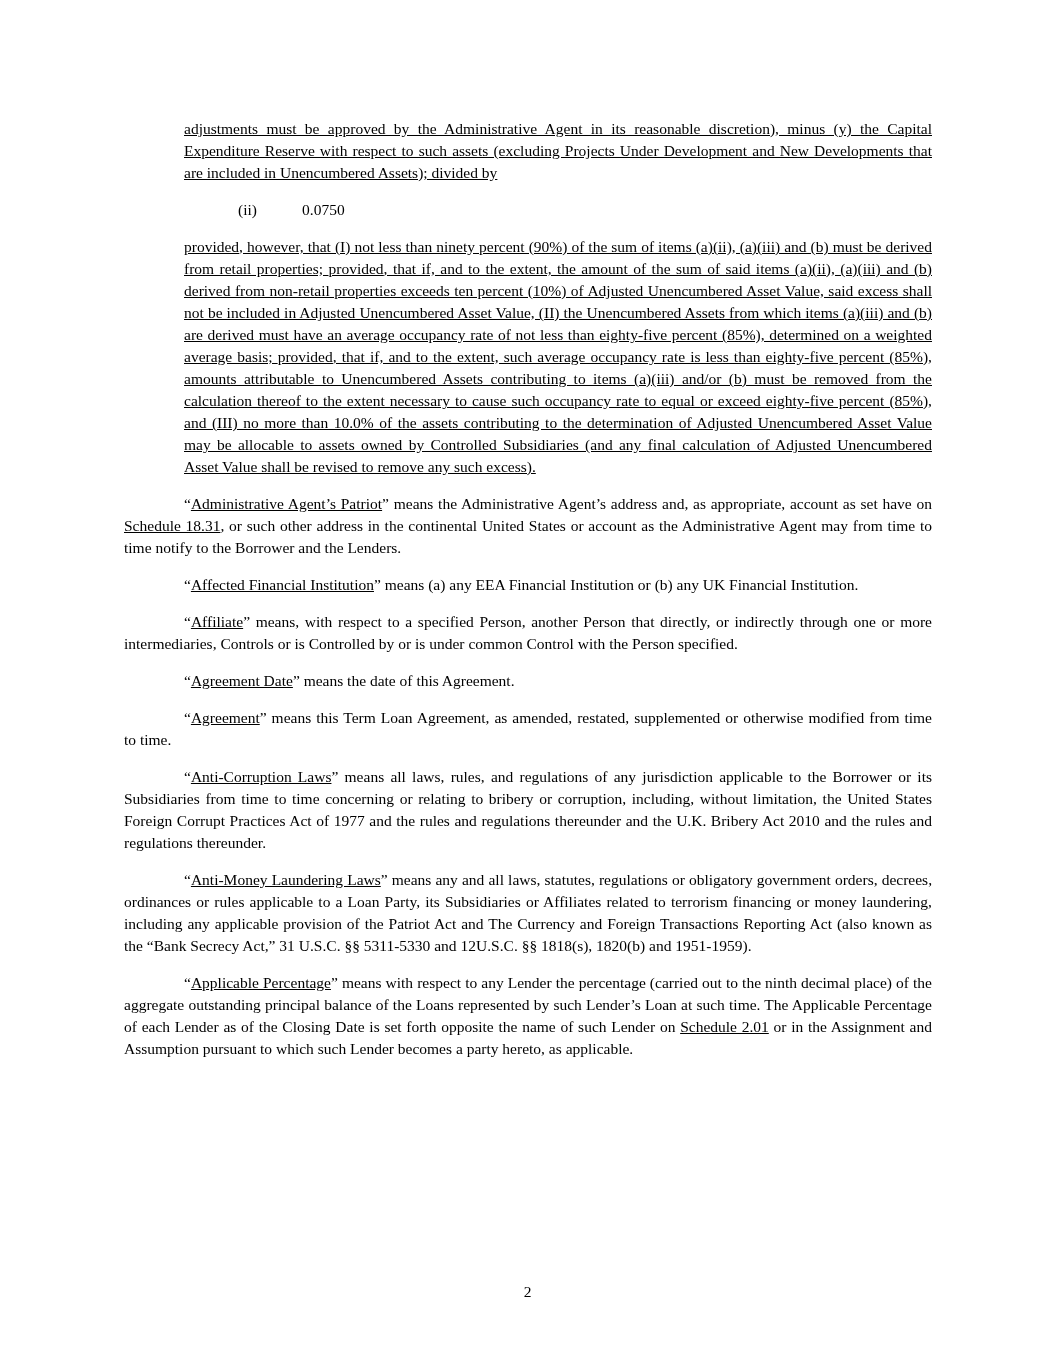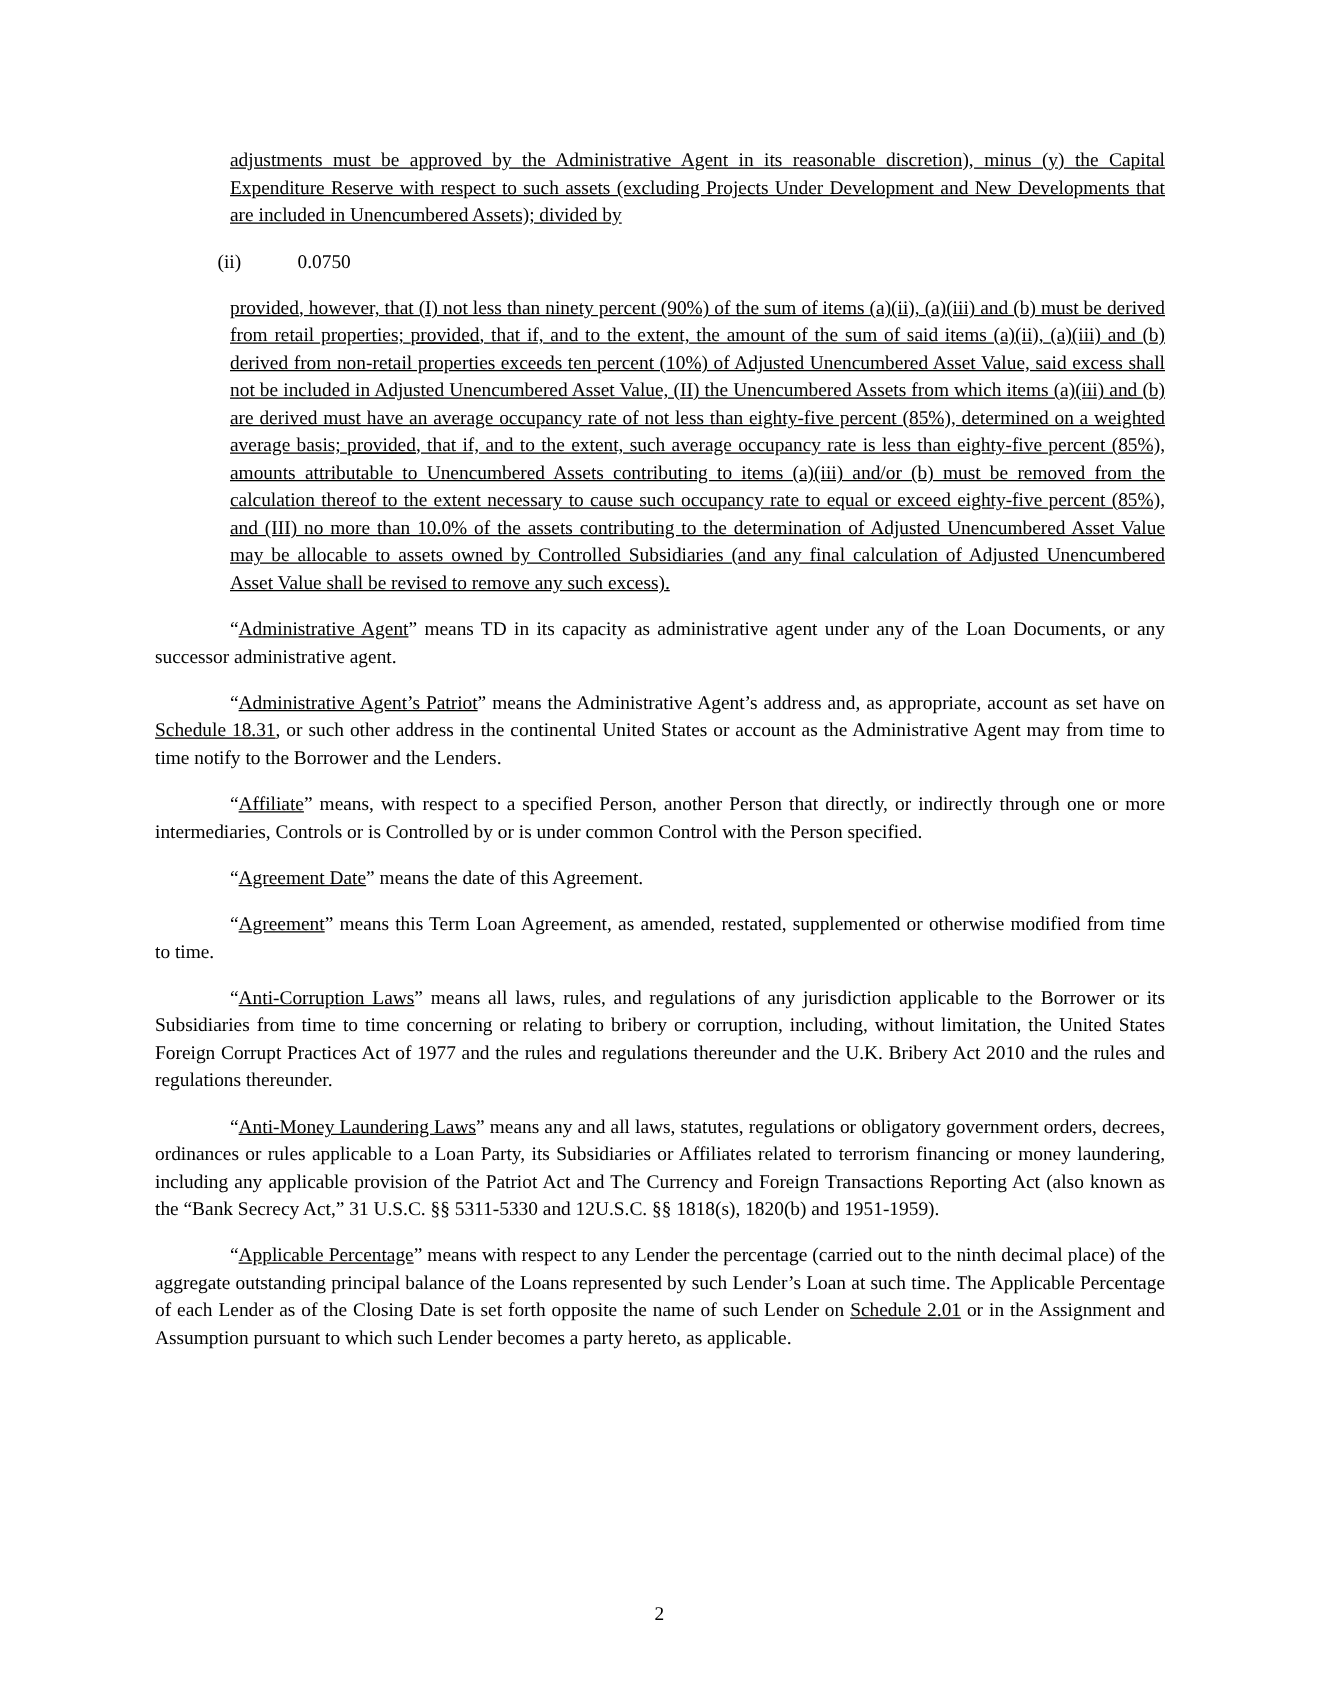--- a/index.html
+++ b/index.html
@@ -23,21 +23,21 @@
   p {
     margin: 0 0 15px 0;
     text-align: justify;
     text-justify: inter-word;
   }
   p.block-indent {
     margin-left: 60px;
     text-decoration: underline;
   }
   p.item-line {
-    margin-left: 50px;
+    margin-left: 114px;
     text-align: left;
   }
   p.item-line .item-label {
     display: inline-block;
     min-width: 64px;
   }
   p.def {
     text-indent: 60px;
   }
   .u { text-decoration: underline; }
@@ -56,25 +56,25 @@
   <div class="content">
 
     <p class="block-indent"><span>adjustments must be approved by the Administrative Agent in its reasonable discretion), minus (y) the Capital Expenditure Reserve with respect to such assets (excluding Projects Under Development and New Developments that are included in Unencumbered Assets); divided by</span></p>
 
     <p class="item-line">
       <span class="item-label">(ii)</span><span>0.0750</span>
     </p>
 
     <p class="block-indent"><span class="u">provided</span><span>, however, that (I) not less than ninety percent (90%) of the sum of items (a)(ii), (a)(iii) and (b) must be derived from retail properties; </span><span class="u">provided</span><span>, that if, and to the extent, the amount of the sum of said items (a)(ii), (a)(iii) and (b) derived from non-retail properties exceeds ten percent (10%) of Adjusted Unencumbered Asset Value, said excess shall not be included in Adjusted Unencumbered Asset Value, (II) the Unencumbered Assets from which items (a)(iii) and (b) are derived must have an average occupancy rate of not less than eighty-five percent (85%), determined on a weighted average basis; </span><span class="u">provided</span><span>, that if, and to the extent, such average occupancy rate is less than eighty-five percent (85%), amounts attributable to Unencumbered Assets contributing to items (a)(iii) and/or (b) must be removed from the calculation thereof to the extent necessary to cause such occupancy rate to equal or exceed eighty-five percent (85%), and (III) no more than 10.0% of the assets contributing to the determination of Adjusted Unencumbered Asset Value may be allocable to assets owned by Controlled Subsidiaries (and any final calculation of Adjusted Unencumbered Asset Value shall be revised to remove any such excess).</span></p>
 
-    <p class="def"><span>“</span><span class="u">Administrative Agent</span><span>” means TD in its capacity as administrative agent under any of the Loan Documents, or any successor administrative agent.</span></p>
 
     <p class="def"><span>“</span><span class="u">Administrative Agent’s Patriot</span><span>” means the Administrative Agent’s address and, as appropriate, account as set have on </span><span class="u">Schedule 18.31</span><span>, or such other address in the continental United States or account as the Administrative Agent may from time to time notify to the Borrower and the Lenders.</span></p>
 
 
+    <p class="def"><span>“</span><span class="u">Affected Financial Institution</span><span>” means (a) any EEA Financial Institution or (b) any UK Financial Institution.</span></p>
 
     <p class="def"><span>“</span><span class="u">Affiliate</span><span>” means, with respect to a specified Person, another Person that directly, or indirectly through one or more intermediaries, Controls or is Controlled by or is under common Control with the Person specified.</span></p>
 
     <p class="def"><span>“</span><span class="u">Agreement Date</span><span>” means the date of this Agreement.</span></p>
 
     <p class="def"><span> “</span><span class="u">Agreement</span><span>” means this Term Loan Agreement, as amended, restated, supplemented or otherwise modified from time to time.</span></p>
 
     <p class="def"><span>“</span><span class="u">Anti-Corruption Laws</span><span>” means all laws, rules, and regulations of any jurisdiction applicable to the Borrower or its Subsidiaries from time to time concerning or relating to bribery or corruption, including, without limitation, the United States Foreign Corrupt Practices Act of 1977 and the rules and regulations thereunder and the U.K. Bribery Act 2010 and the rules and regulations thereunder.</span></p>
 
     <p class="def"><span>“</span><span class="u">Anti-Money Laundering Laws</span><span>” means any and all laws, statutes, regulations or obligatory government orders, decrees, ordinances or rules applicable to a Loan Party, its Subsidiaries or Affiliates related to terrorism financing or money laundering, including any applicable provision of the Patriot Act and The Currency and Foreign Transactions Reporting Act (also known as the “Bank Secrecy Act,” 31 U.S.C. §§ 5311-5330 and 12U.S.C. §§ 1818(s), 1820(b) and 1951-1959).</span></p>

